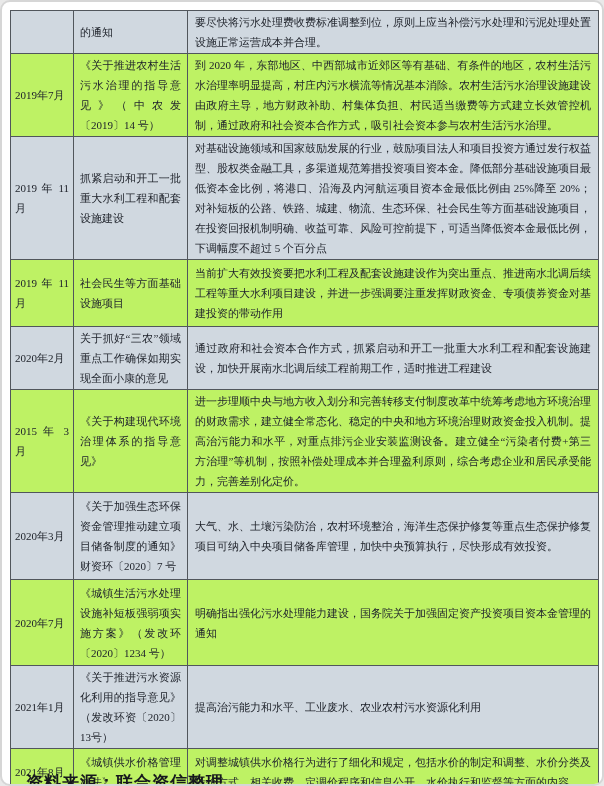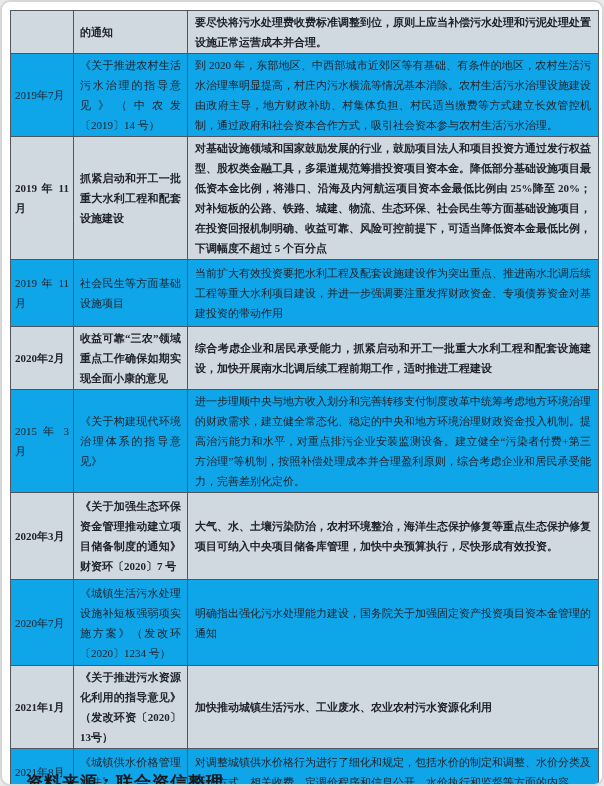--- a/index.html
+++ b/index.html
@@ -43,22 +43,22 @@
     padding:13px 4px;
   }
   table.policy td.c-policy{
     text-align:justify;
     padding:1px 6px;
   }
   table.policy td.c-content{
     text-align:justify;
     padding:1px 7px;
   }
-  tr.shaded td{background:var(--shade);font-weight:bold;}
-  tr.plain td{background:#0ea5e9;}
+  tr.shaded td{background:var(--shade);}
+  tr.plain td{background:#bef264;}
   .source-note{
     position:absolute;
     left:24px;top:769px;
     font-size:17px;
     font-weight:bold;
     letter-spacing:1px;
     color:#16181d;
   }
 </style>
 </head>
@@ -87,42 +87,42 @@
         <td class="c-policy">抓紧启动和开工一批重大水利工程和配套设施建设</td>
         <td class="c-content">对基础设施领域和国家鼓励发展的行业，鼓励项目法人和项目投资方通过发行权益型、股权类金融工具，多渠道规范筹措投资项目资本金。降低部分基础设施项目最低资本金比例，将港口、沿海及内河航运项目资本金最低比例由 25%降至 20%；对补短板的公路、铁路、城建、物流、生态环保、社会民生等方面基础设施项目，在投资回报机制明确、收益可靠、风险可控前提下，可适当降低资本金最低比例，下调幅度不超过 5 个百分点</td>
       </tr>
       <tr class="plain" style="height:40px">
         <td class="c-date">2019 年 11 月</td>
         <td class="c-policy">社会民生等方面基础设施项目</td>
         <td class="c-content">当前扩大有效投资要把水利工程及配套设施建设作为突出重点、推进南水北调后续工程等重大水利项目建设，并进一步强调要注重发挥财政资金、专项债券资金对基建投资的带动作用</td>
       </tr>
       <tr class="shaded" style="height:63px">
         <td class="c-date">2020年2月</td>
-        <td class="c-policy">收益可靠“三农”领域重点工作确保如期实现全面小康的意见</td>
-        <td class="c-content">综合考虑企业和居民承受能力，抓紧启动和开工一批重大水利工程和配套设施建设，加快开展南水北调后续工程前期工作，适时推进工程建设</td>
+        <td class="c-policy">关于抓好“三农”领域重点工作确保如期实现全面小康的意见</td>
+        <td class="c-content">通过政府和社会资本合作方式，抓紧启动和开工一批重大水利工程和配套设施建设，加快开展南水北调后续工程前期工作，适时推进工程建设</td>
       </tr>
       <tr class="plain" style="height:85px">
         <td class="c-date">2015 年 3 月</td>
         <td class="c-policy">《关于构建现代环境治理体系的指导意见》</td>
         <td class="c-content">进一步理顺中央与地方收入划分和完善转移支付制度改革中统筹考虑地方环境治理的财政需求，建立健全常态化、稳定的中央和地方环境治理财政资金投入机制。提高治污能力和水平，对重点排污企业安装监测设备。建立健全“污染者付费+第三方治理”等机制，按照补偿处理成本并合理盈利原则，综合考虑企业和居民承受能力，完善差别化定价。</td>
       </tr>
       <tr class="shaded" style="height:87px">
         <td class="c-date">2020年3月</td>
         <td class="c-policy">《关于加强生态环保资金管理推动建立项目储备制度的通知》财资环〔2020〕7 号</td>
         <td class="c-content">大气、水、土壤污染防治，农村环境整治，海洋生态保护修复等重点生态保护修复项目可纳入中央项目储备库管理，加快中央预算执行，尽快形成有效投资。</td>
       </tr>
       <tr class="plain" style="height:86px">
         <td class="c-date">2020年7月</td>
         <td class="c-policy">《城镇生活污水处理设施补短板强弱项实施方案》（发改环〔2020〕1234 号）</td>
         <td class="c-content">明确指出强化污水处理能力建设，国务院关于加强固定资产投资项目资本金管理的通知</td>
       </tr>
       <tr class="shaded" style="height:80px">
         <td class="c-date">2021年1月</td>
         <td class="c-policy">《关于推进污水资源化利用的指导意见》（发改环资〔2020〕13号）</td>
-        <td class="c-content">加快推动城镇生活污水、工业废水、农业农村污水资源化利用</td>
+        <td class="c-content">提高治污能力和水平、工业废水、农业农村污水资源化利用</td>
       </tr>
       <tr class="plain" style="height:47px">
         <td class="c-date">2021年8月</td>
         <td class="c-policy">《城镇供水价格管理办法》</td>
         <td class="c-content">对调整城镇供水价格行为进行了细化和规定，包括水价的制定和调整、水价分类及计价方式、相关收费、定调价程序和信息公开、水价执行和监督等方面的内容</td>
       </tr>
 
     </tbody>
   </table>
 

